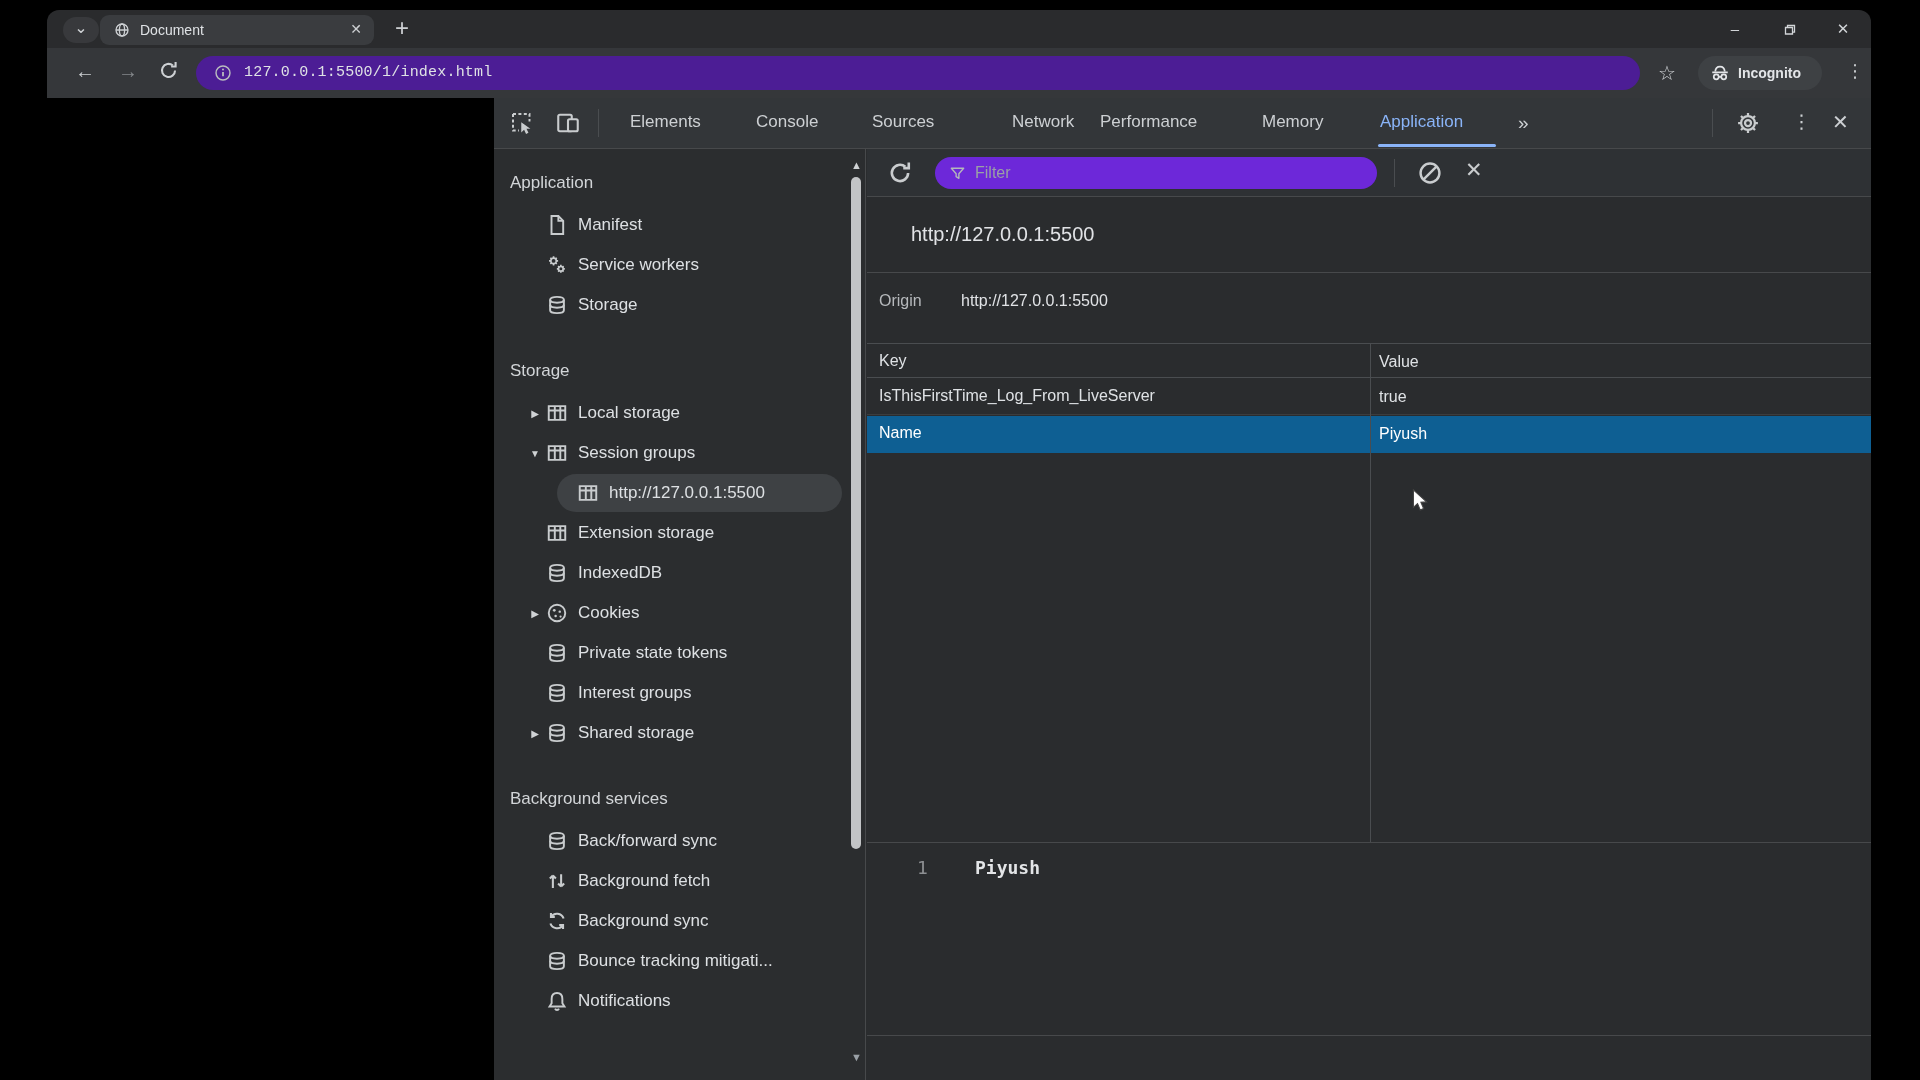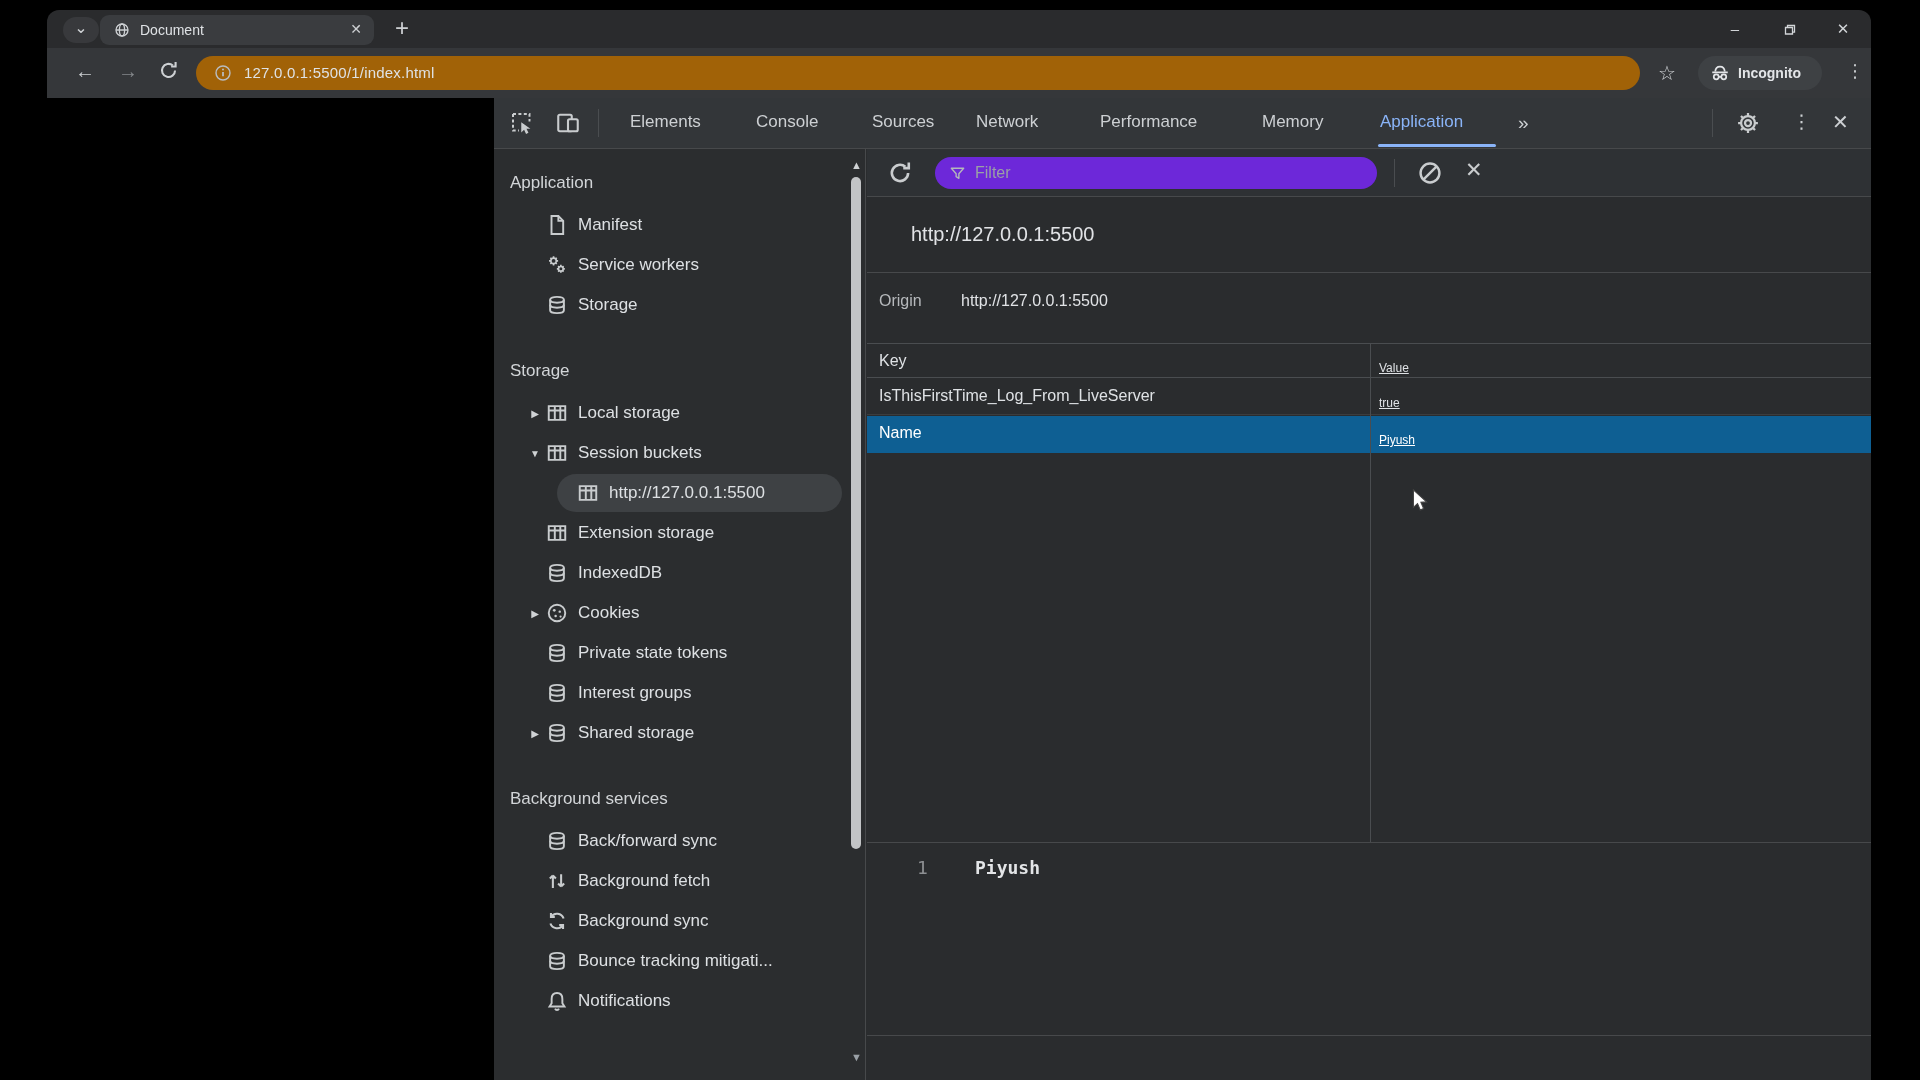--- a/index.html
+++ b/index.html
@@ -17,21 +17,21 @@
   .tab .fav { position:absolute; left:14px; top:7px; width:16px; height:16px; color:#cdd0d3; }
   .tab .t-title { position:absolute; left:40px; top:7px; font-size:14px; }
   .tab .t-close { position:absolute; right:12px; top:6px; font-size:14px; color:#cdd0d3; }
   .newtab { position:absolute; left:340px; top:3px; font-size:24px; color:#cdd0d3; width:30px; height:30px;
             text-align:center; line-height:30px; }
   .wctl { position:absolute; top:6px; width:34px; height:26px; color:#d2d5d8; text-align:center;
           line-height:26px; font-size:15px; }
   .toolbar { position:absolute; left:0; top:38px; width:100%; height:50px; background:#35373a; }
   .navbtn { position:absolute; top:12px; font-size:20px; color:#cdd0d3; }
   .omnibox { position:absolute; left:149px; top:8px; width:1444px; height:34px; border-radius:17px;
-             background:#a16207; color:#dfe2e5; }
+             background:#4c1d95; color:#dfe2e5;font-family:Liberation Mono, monospace; }
   .omnibox .info { position:absolute; left:18px; top:8px; width:18px; height:18px; color:#b9bcbf; }
   .omnibox .url { position:absolute; left:48px; top:8px; font-size:15px; letter-spacing:.2px; }
   .incog { position:absolute; left:1651px; top:8px; width:124px; height:34px; border-radius:17px;
            background:#3e4144; color:#e3e5e8; }
   .incog svg { position:absolute; left:12px; top:7px; width:20px; height:20px; }
   .incog span { position:absolute; left:40px; top:9px; font-size:14px; font-weight:bold; }
 
   
   .page-black { position:absolute; left:0; top:88px; width:447px; height:982px; background:#000; }
   .devtools { position:absolute; left:447px; top:88px; width:1490px; height:982px; background:#2a2c2e; }
@@ -82,21 +82,21 @@
   .origin-row { position:absolute; left:0; top:124px; width:100%; height:58px; }
   .origin-row .ol { position:absolute; left:12px; top:19px; font-size:16px; color:#b6b9bc;text-align:right; }
   .origin-row .ov { position:absolute; left:94px; top:19px; font-size:16px; color:#e1e3e6; }
 
   .kv-table { position:absolute; left:0; top:194px; width:100%; height:499px; }
   .kv-head { position:absolute; left:0; top:0; width:100%; height:35px;
              border-top:1px solid #4a4d50; border-bottom:1px solid #4a4d50; }
   .kv-row1 { position:absolute; left:0; top:36px; width:100%; height:36px; border-bottom:1px solid #3b3d3f; }
   .kv-row2 { position:absolute; left:0; top:73px; width:100%; height:37px; background:#0e5f93; color:#fff; }
   .kcell { position:absolute; left:12px; top:8px; font-size:16px; color:#dfe2e5; white-space:nowrap; }
-  .vcell { position:absolute; left:512px; top:17px; font-size:12px; color:#dfe2e5; white-space:nowrap;text-decoration:underline; }
+  .vcell { position:absolute; left:512px; top:9px; font-size:16px; color:#dfe2e5; white-space:nowrap; }
   .kv-row2 .kcell, .kv-row2 .vcell { color:#fff; }
   .col-div { position:absolute; left:503px; top:0; width:1px; height:499px; background:#4a4d50; }
 
   .prev-div { position:absolute; left:0; top:693px; width:100%; height:1px; background:#47494b; }
   .preview { position:absolute; left:0; top:694px; width:100%; height:192px;
              font-family:"DejaVu Sans Mono", monospace; font-size:18px; }
   .preview .ln { position:absolute; left:50px; top:14px; color:#8d9093; }
   .preview .pc { position:absolute; left:108px; top:14px; color:#e3e5e7; font-weight:600; }
   .bot-div { position:absolute; left:0; top:886px; width:100%; height:1px; background:#47494b; }
 
@@ -271,21 +271,21 @@
       <svg class="dt-icobtn" style="left:16px;">
           <use href="#i-inspect"></use>
         </svg>
       <svg class="dt-icobtn" style="left:62px;">
           <use href="#i-device"></use>
         </svg>
       <div class="dt-sep" style="left:104px;"></div>
       <span class="dtab" style="left:136px;">Elements</span>
       <span class="dtab" style="left:262px;">Console</span>
       <span class="dtab" style="left:378px;">Sources</span>
-      <span class="dtab" style="left:482px;">Network</span>
+      <span class="dtab" style="left:518px;">Network</span>
       <span class="dtab" style="left:606px;">Performance</span>
       <span class="dtab" style="left:768px;">Memory</span>
       <span class="dtab active" style="left:886px;">Application</span>
       <div class="dt-underline"></div>
       <span class="dtab" style="left:1024px;font-size:19px;">»</span>
       <div class="dt-sep" style="left:1218px;"></div>
       <svg class="dt-icobtn" style="left:1242px;">
           <use href="#i-gearbig"></use>
         </svg>
       <span class="dtab" style="left:1298px;top:12px;font-size:19px;">⋮</span>
@@ -325,21 +325,21 @@
             <svg class="ic">
               <use href="#i-grid"></use>
             </svg>
             <span class="lbl">Local storage</span>
           </div>
         <div class="sb-item">
             <span class="exp">▼</span>
             <svg class="ic">
               <use href="#i-grid"></use>
             </svg>
-            <span class="lbl">Session buckets</span>
+            <span class="lbl">Session groups</span>
           </div>
         <div class="sb-item" style="padding-left:0;">
           <div class="sb-pill">
               <svg class="ic">
                 <use href="#i-grid"></use>
               </svg>
               <span class="lbl">http://127.0.0.1:5500</span>
             </div>
         </div>
         <div class="sb-item">

